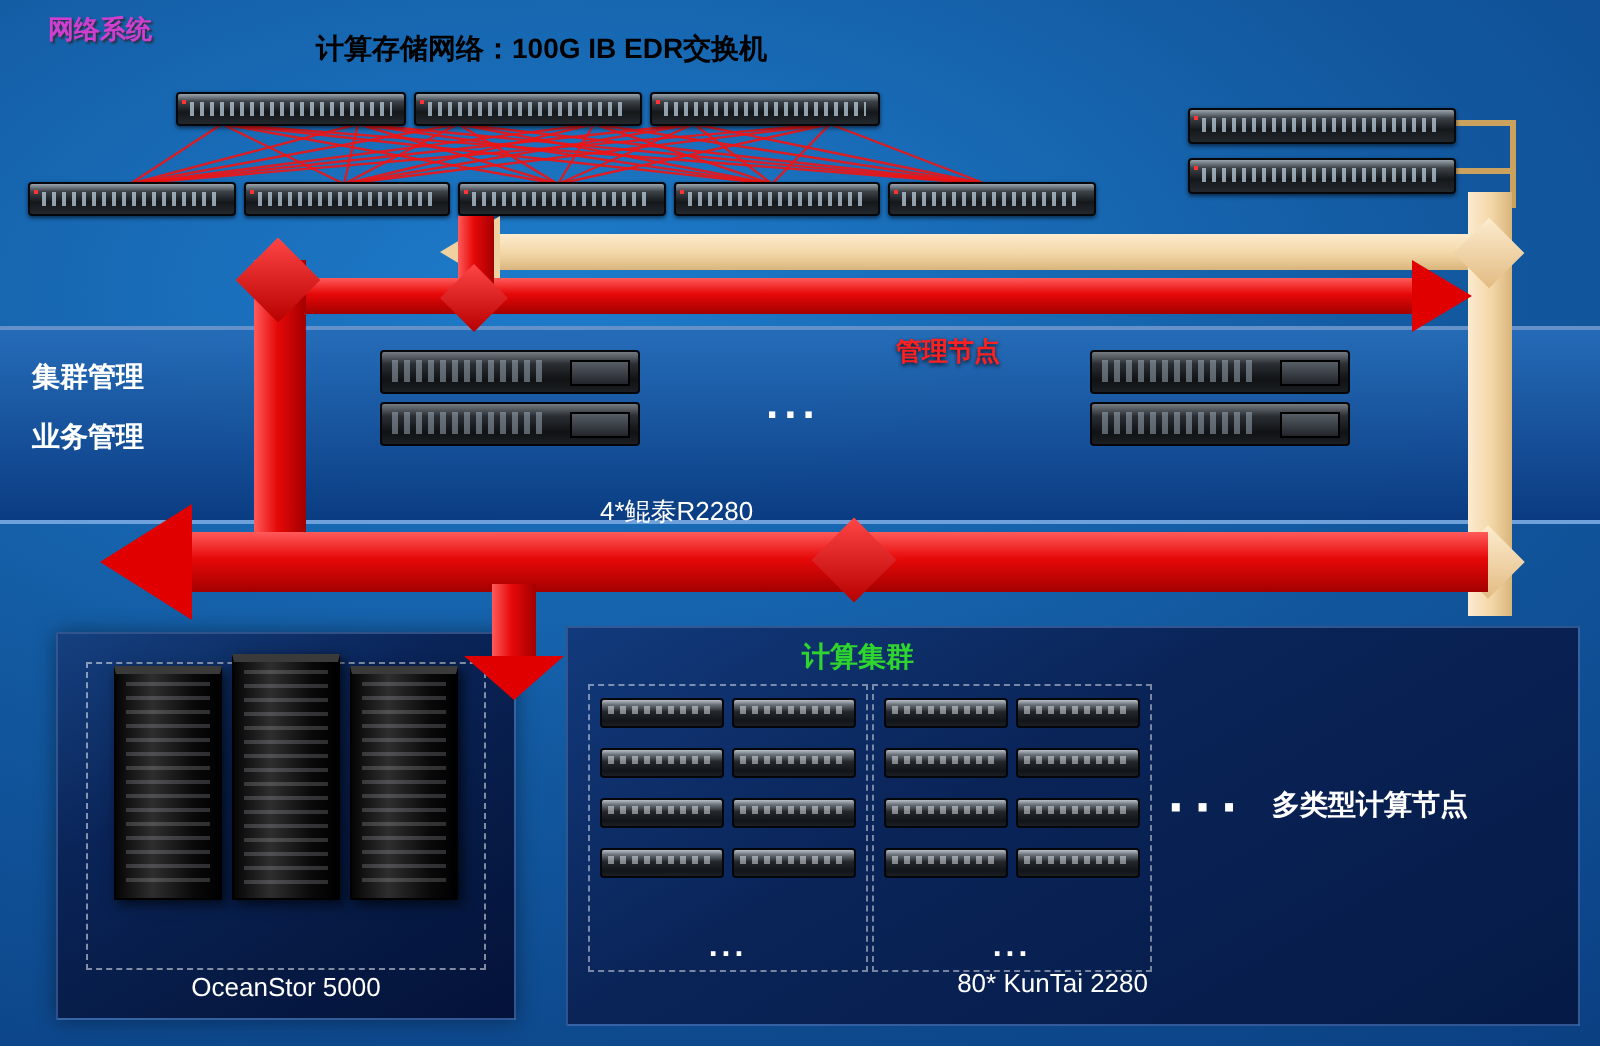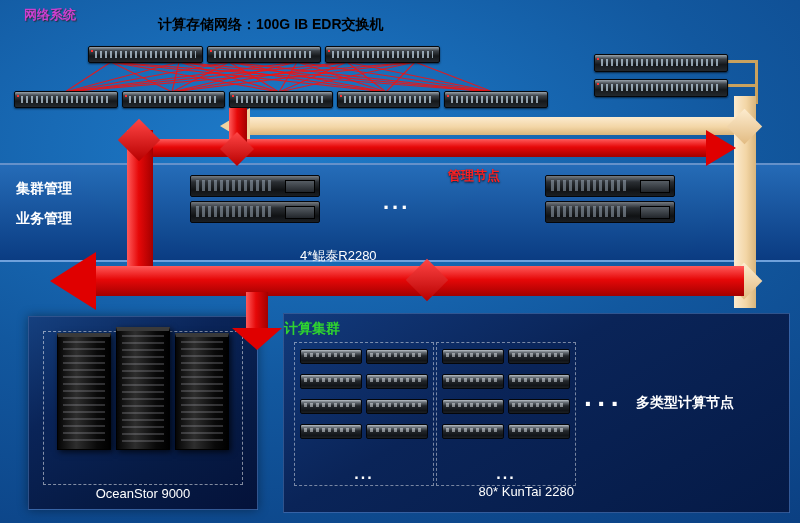--- a/index.html
+++ b/index.html
@@ -97,21 +97,21 @@
     box-shadow:2px 2px 6px rgba(0,0,0,.7);}
   .tower:nth-child(2){height:118px;}
   .tower::after{content:"";position:absolute;left:5px;right:5px;top:4px;bottom:4px;
     background:repeating-linear-gradient(180deg,rgba(200,200,210,.22) 0 2px,transparent 2px 7px);}
   .storage-label{position:absolute;left:0;bottom:8px;width:100%;text-align:center;color:#fff;font-size:13px;}
 
   
   .compute-box{position:absolute;left:283px;top:313px;width:505px;height:198px;z-index:3;
     background:linear-gradient(150deg,#123a7c 0%,#0a2458 40%,#051a46 100%);
     border:1px solid rgba(90,140,210,.5);}
-  .compute-title{position:absolute;left:0;top:6px;width:290px;text-align:left;
+  .compute-title{position:absolute;left:0;top:6px;width:290px;text-align:center;
     color:var(--c-green,#2fd42f);font-weight:bold;font-size:14px;}
   .node-group{position:absolute;top:28px;width:138px;height:142px;
     border:1px dashed rgba(255,255,255,.45);}
   .g1{left:10px;}
   .g2{left:152px;}
   .node-grid{position:absolute;left:5px;top:6px;display:grid;
     grid-template-columns:62px 62px;grid-auto-rows:15px;gap:10px 4px;}
   .node{position:relative;border:1px solid #04060a;border-radius:2px;
     background:linear-gradient(180deg,#b9c0c7 0%,#6a7178 18%,#23272c 45%,#111418 80%,#1c2024 100%);}
   .node::after{content:"";position:absolute;left:3px;right:3px;top:3px;height:4px;
@@ -215,21 +215,21 @@
   </div>
 
   <div class="storage-box">
     <div class="storage-dashed">
       <div class="towers">
         <div class="tower"></div>
         <div class="tower"></div>
         <div class="tower"></div>
       </div>
     </div>
-    <div class="storage-label">OceanStor 9000</div>
+    <div class="storage-label">OceanStor 5000</div>
   </div>
 
   <div class="compute-box">
     <div class="compute-title">计算集群</div>
 
     <div class="node-group g1">
       <div class="node-grid">
         <div class="node"></div>
         <div class="node"></div>
         <div class="node"></div>

